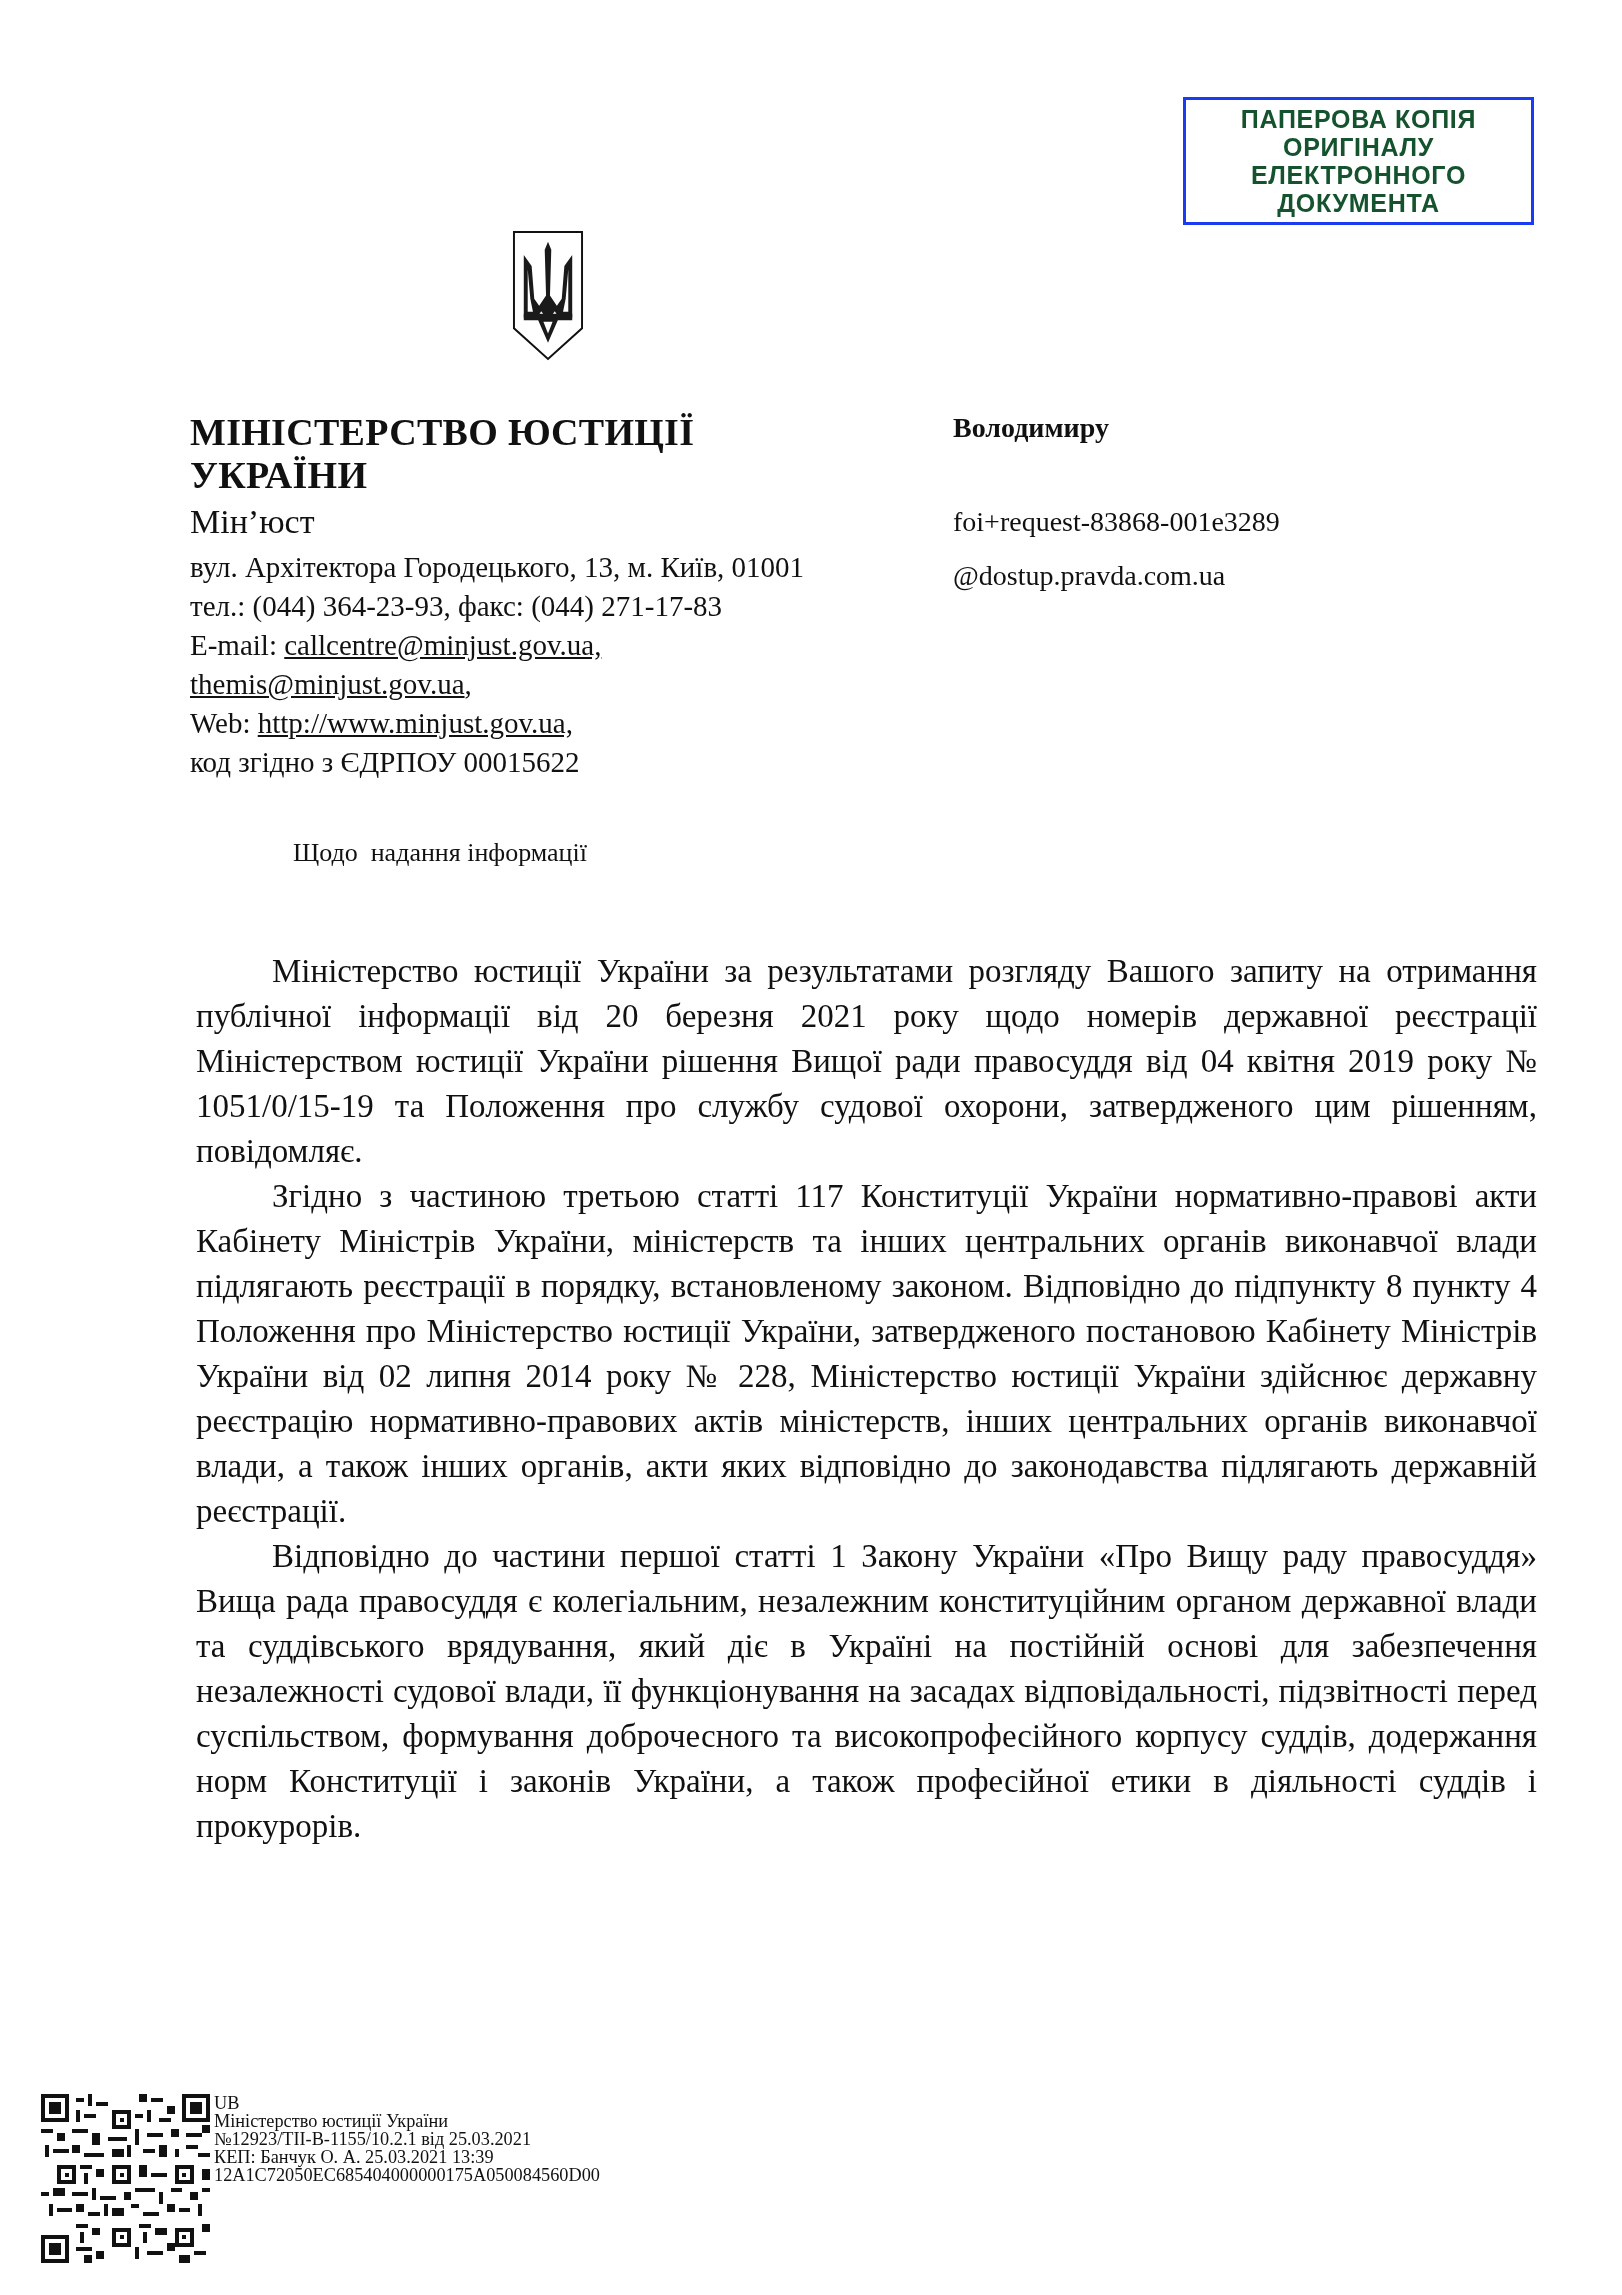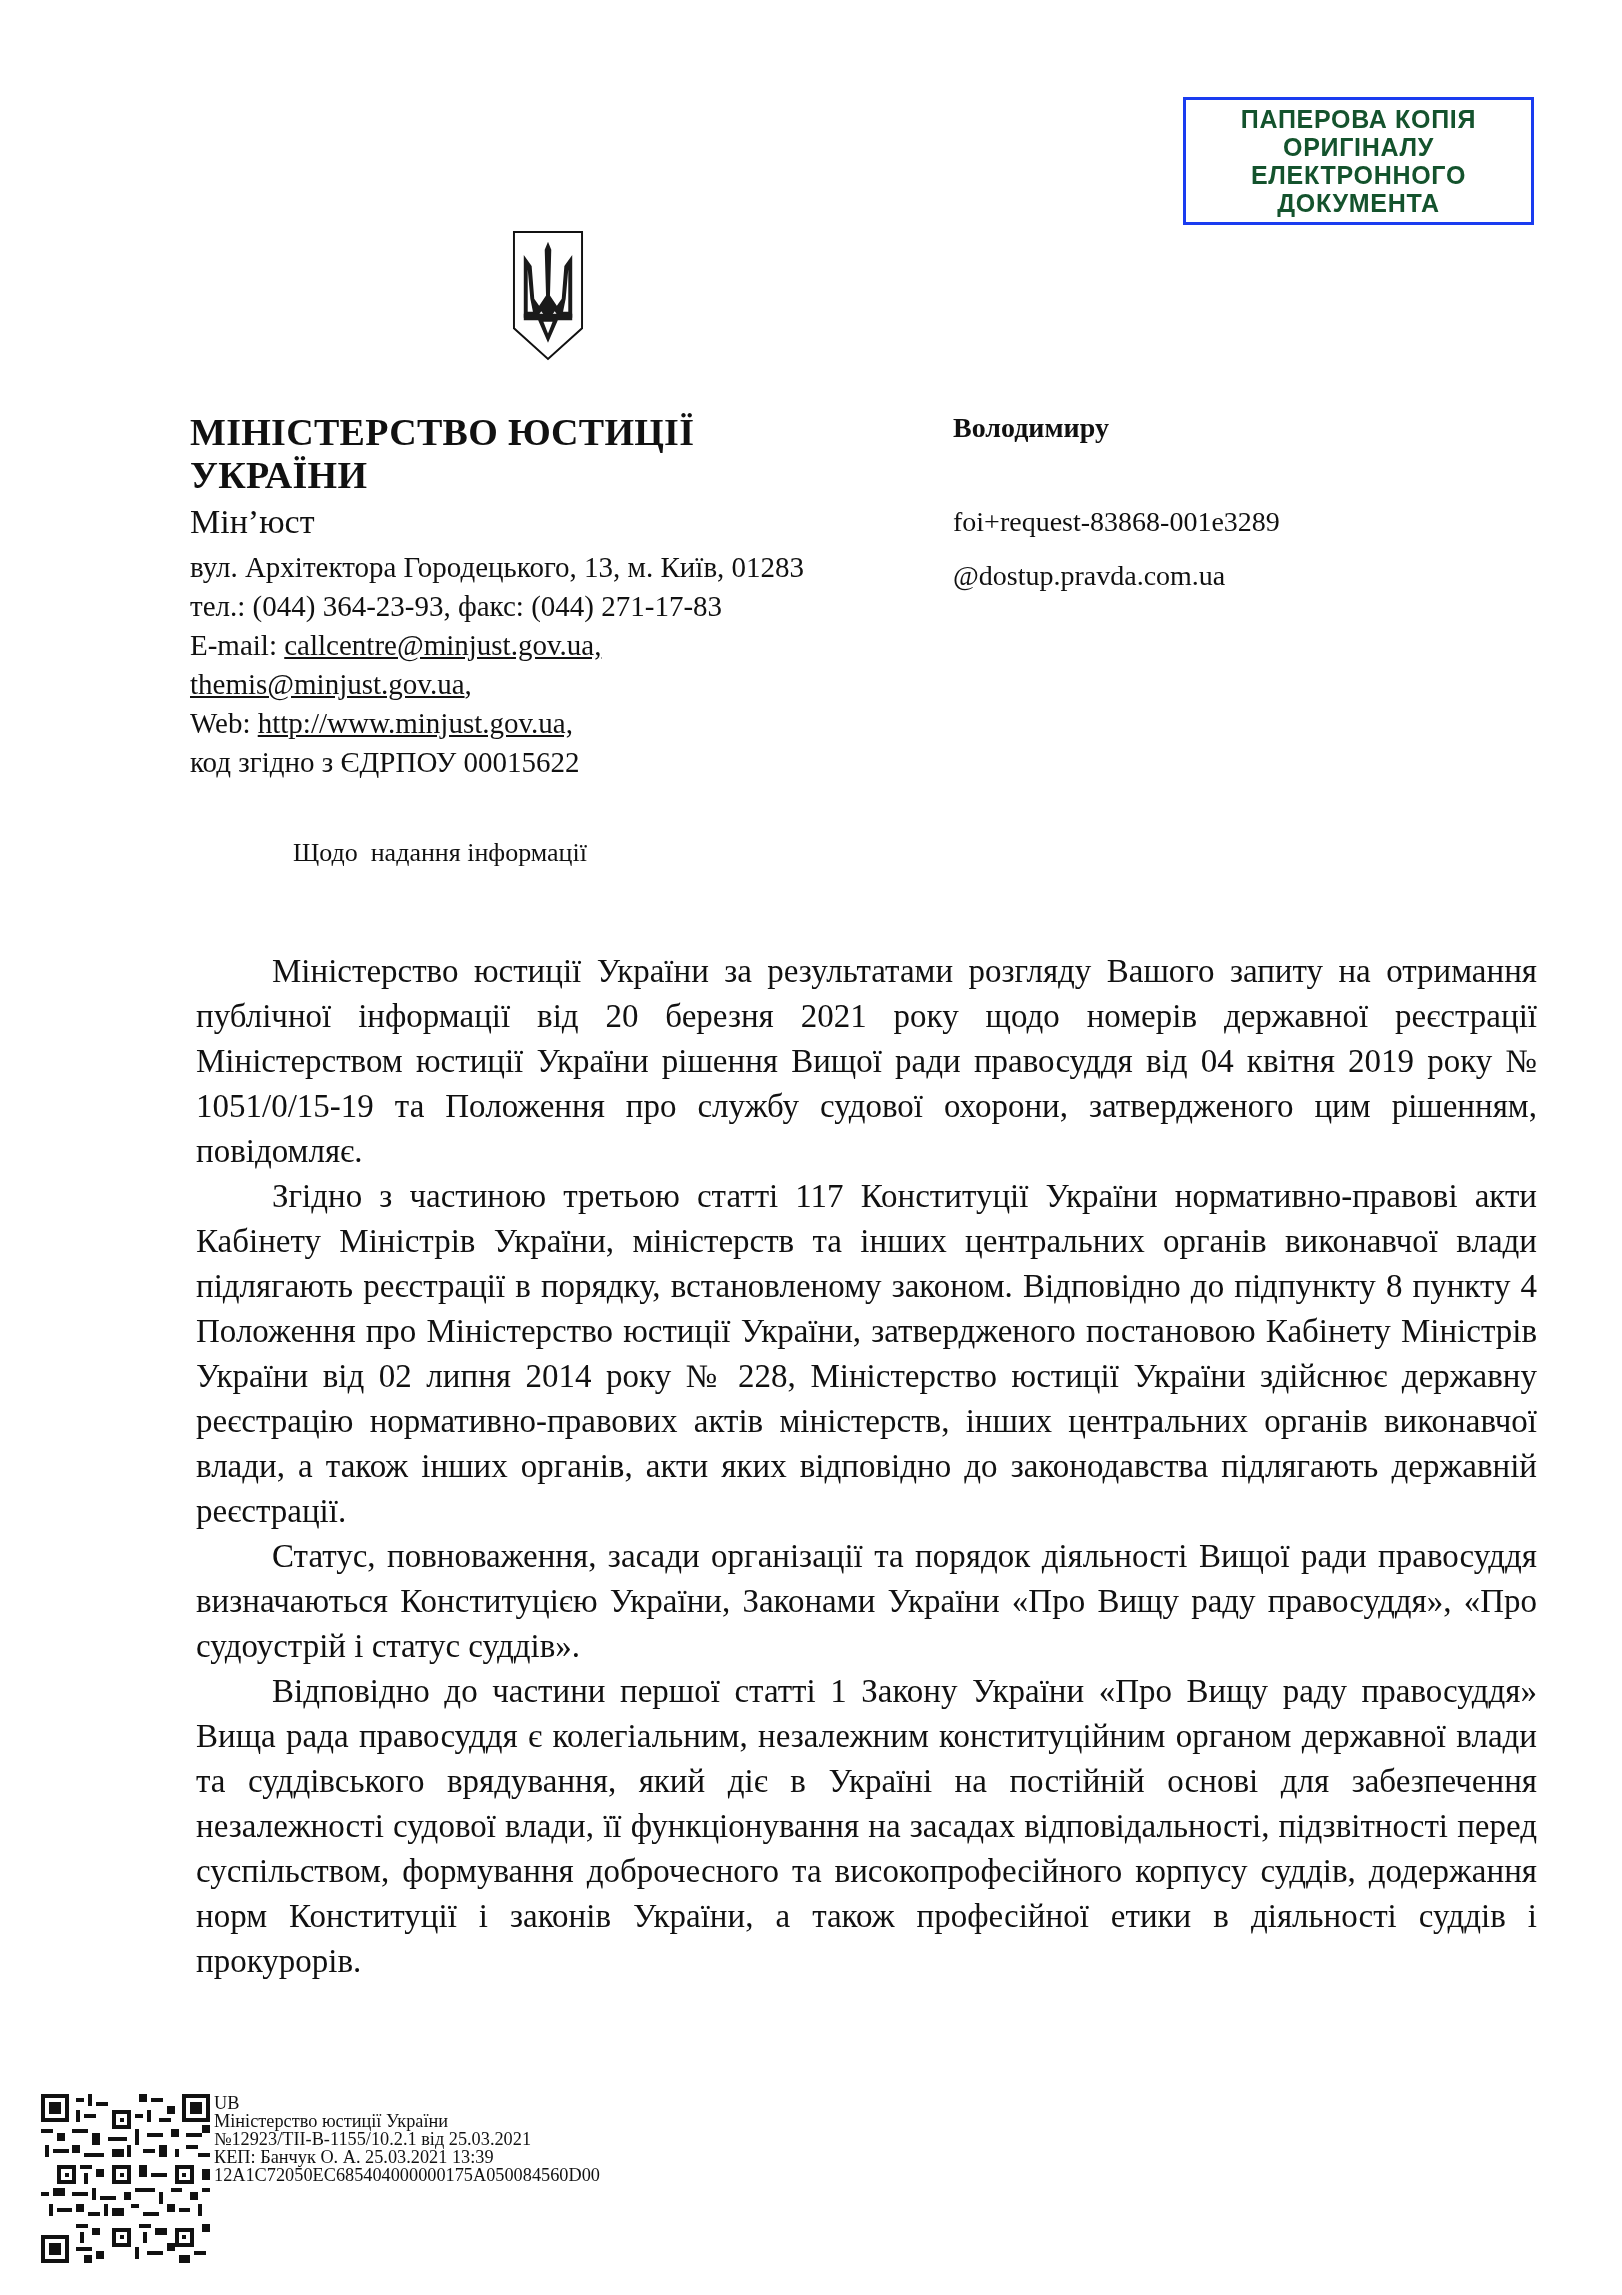--- a/index.html
+++ b/index.html
@@ -59,21 +59,21 @@
     <path d="M92 38 L80 55 L76 105 L64 122 L72 134 L92 134 Z M86 60 L86 125 L78 125 L82 105 Z" fill="#1a1a1a" fill-rule="evenodd"></path>
     <path d="M18 128 H92 V138 H70 L55 172 L40 138 H18 Z" fill="#1a1a1a"></path>
     <path d="M48 140 L55 158 L62 140 Z" fill="#fff"></path>
   </svg>
 </div>
 
 <div class="sender">
   <div class="org">МІНІСТЕРСТВО ЮСТИЦІЇ</div>
   <div class="org">УКРАЇНИ</div>
   <div class="short">Мін’юст</div>
-  <div class="addr">вул. Архітектора Городецького, 13, м. Київ, 01283</div>
+  <div class="addr">вул. Архітектора Городецького, 13, м. Київ, 01001</div>
   <div class="addr">тел.: (044) 364-23-93, факс: (044) 271-17-83</div>
   <div class="addr">
     <span>E-mail: </span><span class="link">callcentre@minjust.gov.ua,</span>
   </div>
   <div class="addr">
     <span class="link">themis@minjust.gov.ua</span><span>,</span>
   </div>
   <div class="addr">
     <span>Web: </span><span class="link">http://www.minjust.gov.ua,</span>
   </div>
@@ -86,21 +86,20 @@
     <div>foi+request-83868-001e3289</div>
     <div>@dostup.pravda.com.ua</div>
   </div>
 </div>
 
 <div class="subject">Щодо  надання інформації</div>
 
 <div class="body">
   <p>Міністерство юстиції України за результатами розгляду Вашого запиту на отримання публічної інформації від 20 березня 2021 року щодо номерів державної реєстрації Міністерством юстиції України рішення Вищої ради правосуддя від 04 квітня 2019 року № 1051/0/15-19 та Положення про службу судової охорони, затвердженого цим рішенням, повідомляє.</p>
   <p>Згідно з частиною третьою статті 117 Конституції України нормативно-правові акти Кабінету Міністрів України, міністерств та інших центральних органів виконавчої влади підлягають реєстрації в порядку, встановленому законом. Відповідно до підпункту 8 пункту 4 Положення про Міністерство юстиції України, затвердженого постановою Кабінету Міністрів України від 02 липня 2014 року № 228, Міністерство юстиції України здійснює державну реєстрацію нормативно-правових актів міністерств, інших центральних органів виконавчої влади, а також інших органів, акти яких відповідно до законодавства підлягають державній реєстрації.</p>
-  <p>Статус, повноваження, засади організації та порядок діяльності Вищої ради правосуддя визначаються Конституцією України, Законами України «Про Вищу раду правосуддя», «Про судоустрій і статус суддів».</p>
   <p>Відповідно до частини першої статті 1  Закону України «Про Вищу раду правосуддя» Вища рада правосуддя є колегіальним, незалежним конституційним органом державної влади та суддівського врядування, який діє в Україні на постійній основі для забезпечення незалежності судової влади, її функціонування на засадах відповідальності, підзвітності перед суспільством, формування доброчесного та високопрофесійного корпусу суддів, додержання норм Конституції і законів України, а також професійної етики в діяльності суддів і прокурорів.</p>
 </div>
 
 <div class="footer">
   <div class="qr">
     <svg width="169" height="169" viewBox="0 0 43 43" shape-rendering="crispEdges">
       <rect width="43" height="43" fill="#fff"></rect>
       <g fill="#111">
         <rect x="0" y="0" width="7" height="7"></rect>
           <rect x="1" y="1" width="5" height="5" fill="#fff"></rect>

